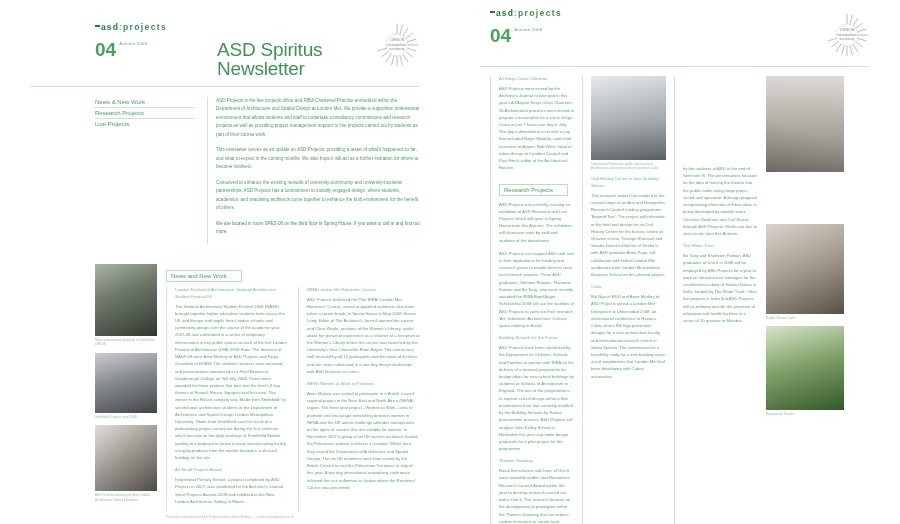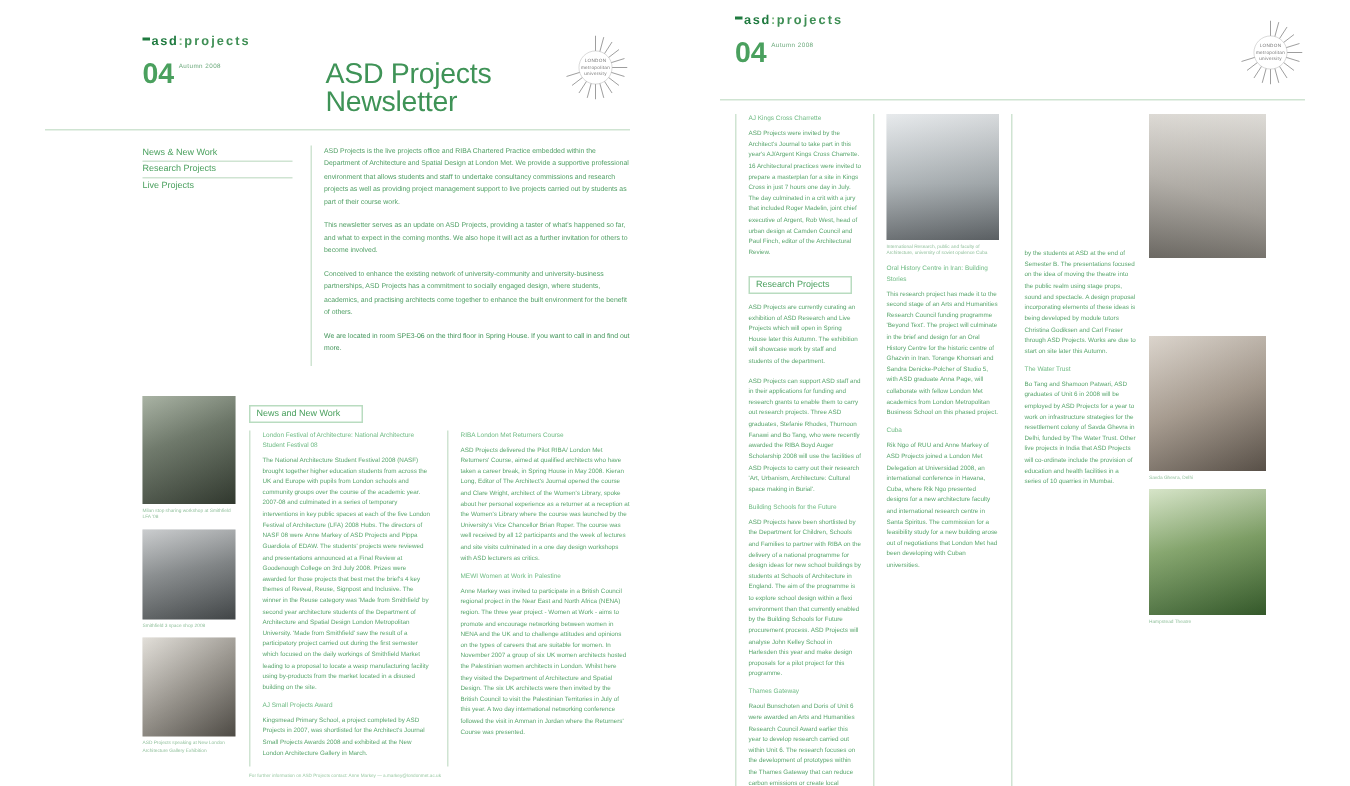--- a/index.html
+++ b/index.html
@@ -134,21 +134,21 @@
         <div class="logo">
           <span class="bar"></span><span class="asd">asd</span><span class="dot">:</span><span class="proj">projects</span>
         </div>
         <div class="issue-row">
           <div class="issue-no">04</div>
           <div class="issue-date">Autumn 2008</div>
         </div>
       </div>
 
       <div style="flex:1; padding-left:12px; padding-top:18px;">
-        <div class="headline">ASD Projects Newsletter</div>
+        <div class="headline">ASD Spiritus Newsletter</div>
       </div>
 
       <div class="unilogo">
         <svg class="rays" viewBox="0 0 100 100">
           <g stroke="#9a9a9a" stroke-width="1.4">
             <line x1="50" y1="50" x2="50" y2="4"></line>
               <line x1="50" y1="50" x2="62" y2="6"></line>
             <line x1="50" y1="50" x2="74" y2="13"></line>
               <line x1="50" y1="50" x2="84" y2="24"></line>
             <line x1="50" y1="50" x2="92" y2="37"></line>

